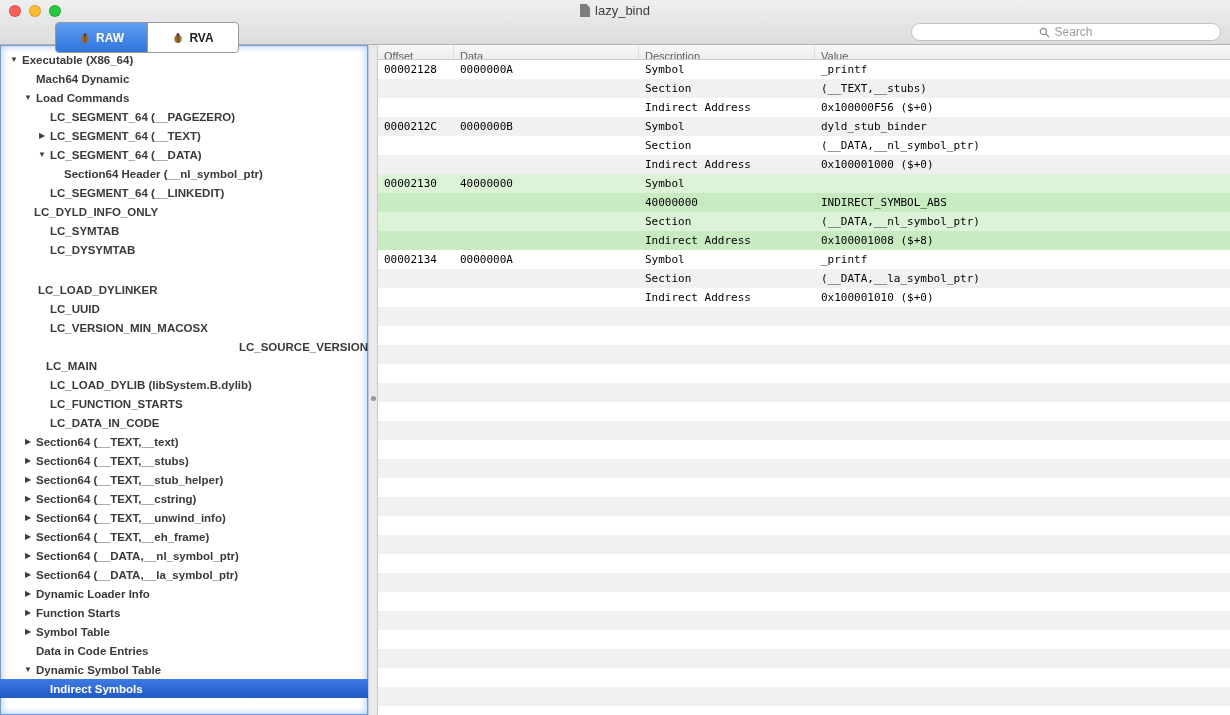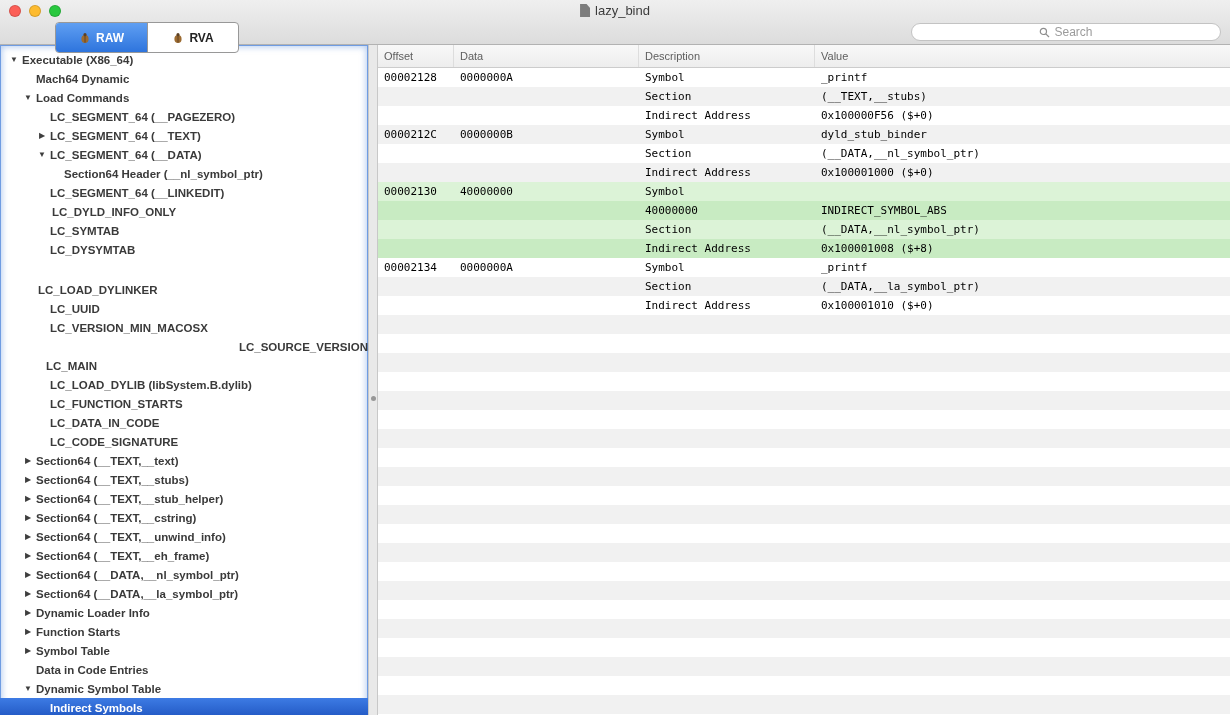--- a/index.html
+++ b/index.html
@@ -41,21 +41,21 @@
   .tree-row .label { font-size:11.5px; font-weight:bold; color:#3a3a3a; }
   .tree-row.selected { background:linear-gradient(var(--selection-top),var(--selection-bottom)); }
   .tree-row.selected .label, .tree-row.selected .disclosure { color:#fff; }
 
   .splitter { width:10px; background:#e9e9e9; border-left:1px solid #c8c8c8;
               border-right:1px solid #c8c8c8; position:relative; }
   .knob { position:absolute; top:351px; left:2px; width:5px; height:5px;
           border-radius:50%; background:#979797; }
 
   .content { flex:1; display:flex; flex-direction:column; overflow:hidden; background:#fff; }
-  .thead { height:23px; flex:none; display:grid; grid-template-columns:76px 185px 176px 1fr;
+  .thead { height:15px; flex:none; display:grid; grid-template-columns:76px 185px 176px 1fr;
            background:linear-gradient(#f8f8f8,#ededed); border-bottom:1px solid #cccccc; }
   .th { font-size:11px; color:#5e5e5e; line-height:22px; padding-left:6px;
         border-right:1px solid #dddddd; overflow:hidden; }
   .th:last-child { border-right:none; }
   .tbody { flex:1; overflow:hidden; }
   .tr { display:grid; grid-template-columns:76px 185px 176px 1fr; height:19px; }
   .td { font-family:"DejaVu Sans Mono", monospace; font-size:11px; line-height:19px;
         padding-left:6px; white-space:pre; overflow:hidden; color:#000; }
   .tr.plain { background:#ffffff; }
   .tr.stripe { background:var(--stripe); }
@@ -134,21 +134,21 @@
           <span class="label">LC_SEGMENT_64 (__DATA)</span>
         </div>
         <div class="tree-row" style="padding-left: 50px;">
           <span class="disclosure"></span>
           <span class="label">Section64 Header (__nl_symbol_ptr)</span>
         </div>
         <div class="tree-row" style="padding-left: 36px;">
           <span class="disclosure"></span>
           <span class="label">LC_SEGMENT_64 (__LINKEDIT)</span>
         </div>
-        <div class="tree-row" style="padding-left: 38px;">
+        <div class="tree-row" style="padding-left: 20px;">
           <span class="disclosure"></span>
           <span class="label">LC_DYLD_INFO_ONLY</span>
         </div>
         <div class="tree-row" style="padding-left: 36px;">
           <span class="disclosure"></span>
           <span class="label">LC_SYMTAB</span>
         </div>
         <div class="tree-row" style="padding-left: 36px;">
           <span class="disclosure"></span>
           <span class="label">LC_DYSYMTAB</span>
@@ -177,24 +177,20 @@
           <span class="disclosure"></span>
           <span class="label">LC_LOAD_DYLIB (libSystem.B.dylib)</span>
         </div>
         <div class="tree-row" style="padding-left: 36px;">
           <span class="disclosure"></span>
           <span class="label">LC_FUNCTION_STARTS</span>
         </div>
         <div class="tree-row" style="padding-left: 36px;">
           <span class="disclosure"></span>
           <span class="label">LC_DATA_IN_CODE</span>
-        </div>
-        <div class="tree-row" style="padding-left: 36px;">
-          <span class="disclosure"></span>
-          <span class="label">LC_CODE_SIGNATURE</span>
         </div>
         <div class="tree-row" style="padding-left: 22px;">
           <span class="disclosure">▶</span>
           <span class="label">Section64 (__TEXT,__text)</span>
         </div>
         <div class="tree-row" style="padding-left: 22px;">
           <span class="disclosure">▶</span>
           <span class="label">Section64 (__TEXT,__stubs)</span>
         </div>
         <div class="tree-row" style="padding-left: 22px;">

